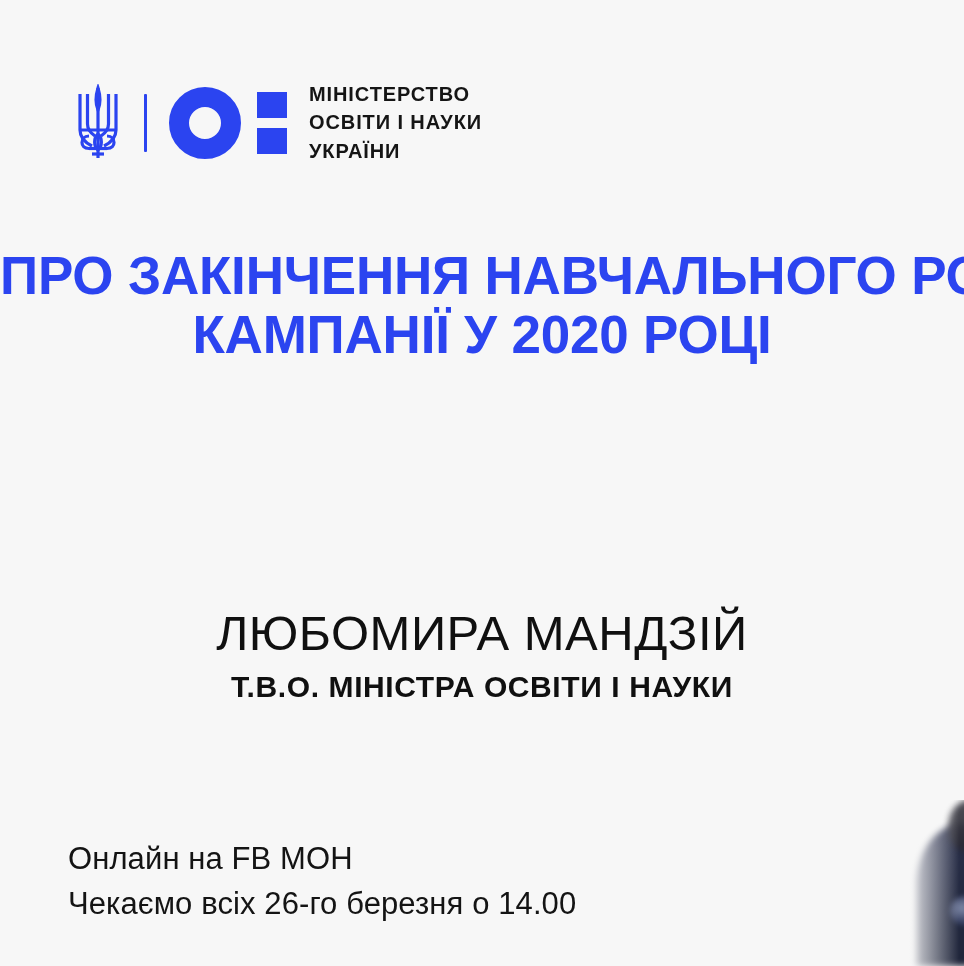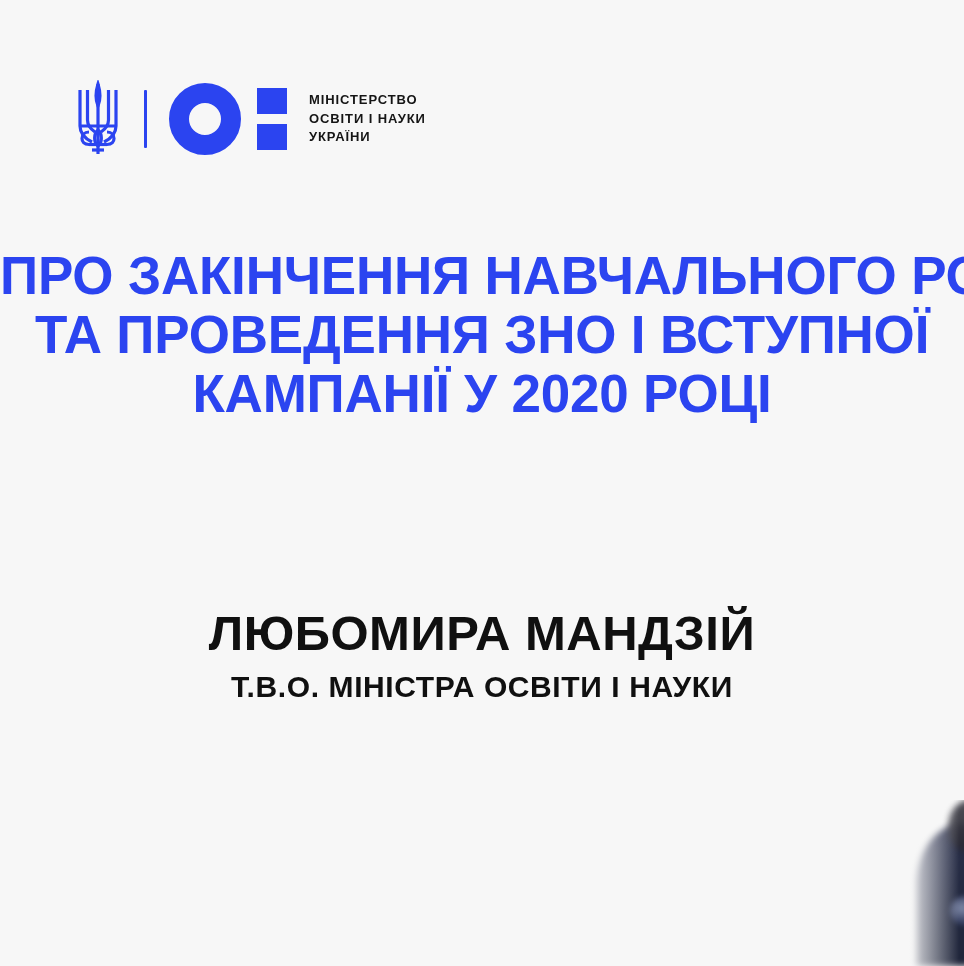--- a/index.html
+++ b/index.html
@@ -64,21 +64,21 @@
   }
   .logo-square {
     width: 30px;
     height: 26px;
     background: #2b44f0;
   }
   .logo-text {
     margin-left: 22px;
     font-family: "Liberation Sans", sans-serif;
     font-weight: bold;
-    font-size: 13px;
+    font-size: 20px;
     line-height: 1.42;
     letter-spacing: 0.9px;
     color: #151515;
     text-transform: uppercase;
     white-space: nowrap;
   }
 
   
   .headline {
     position: absolute;
@@ -103,21 +103,21 @@
   .speaker {
     position: absolute;
     left: 0;
     right: 0;
     top: 605px;
     text-align: center;
     color: #101010;
     font-family: "Liberation Sans", sans-serif;
   }
   .speaker-name {
-    font-weight: bold;
+    font-weight: normal;
     font-size: 49px;
     line-height: 56px;
     letter-spacing: 0.5px;
     text-transform: uppercase;
     white-space: nowrap;
   }
   .speaker-role {
     margin-top: 8px;
     font-weight: bold;
     font-size: 30px;
@@ -230,29 +230,32 @@
 
     <div class="logo-text">
       <span>МІНІСТЕРСТВО</span><br>
       <span>ОСВІТИ І НАУКИ</span><br>
       <span>УКРАЇНИ</span>
     </div>
   </div>
 
   <div class="headline">
     <span class="hl-line">ПРО ЗАКІНЧЕННЯ НАВЧАЛЬНОГО РОКУ,</span>
-    <span class="hl-line">ТА ПРОВЕДЕННЯ ЗНО І ВСТУПНОЇ</span>
     <span class="hl-line">КАМПАНІЇ У 2020 РОЦІ</span>
   </div>
 
   <div class="speaker">
     <div class="speaker-name">ЛЮБОМИРА МАНДЗІЙ</div>
     <div class="speaker-role">Т.В.О. МІНІСТРА ОСВІТИ І НАУКИ</div>
   </div>
 
+  <div class="footer-info">
+    <span class="fi-line">Онлайн на FB МОН</span>
+    <span class="fi-line">Чекаємо всіх 26-го березня о 14.00</span>
+  </div>
 
   <div class="person">
     <div class="person-body"></div>
     <div class="person-head"></div>
     <div class="person-accent"></div>
     <div class="person-fade"></div>
   </div>
 
 </div>
 

